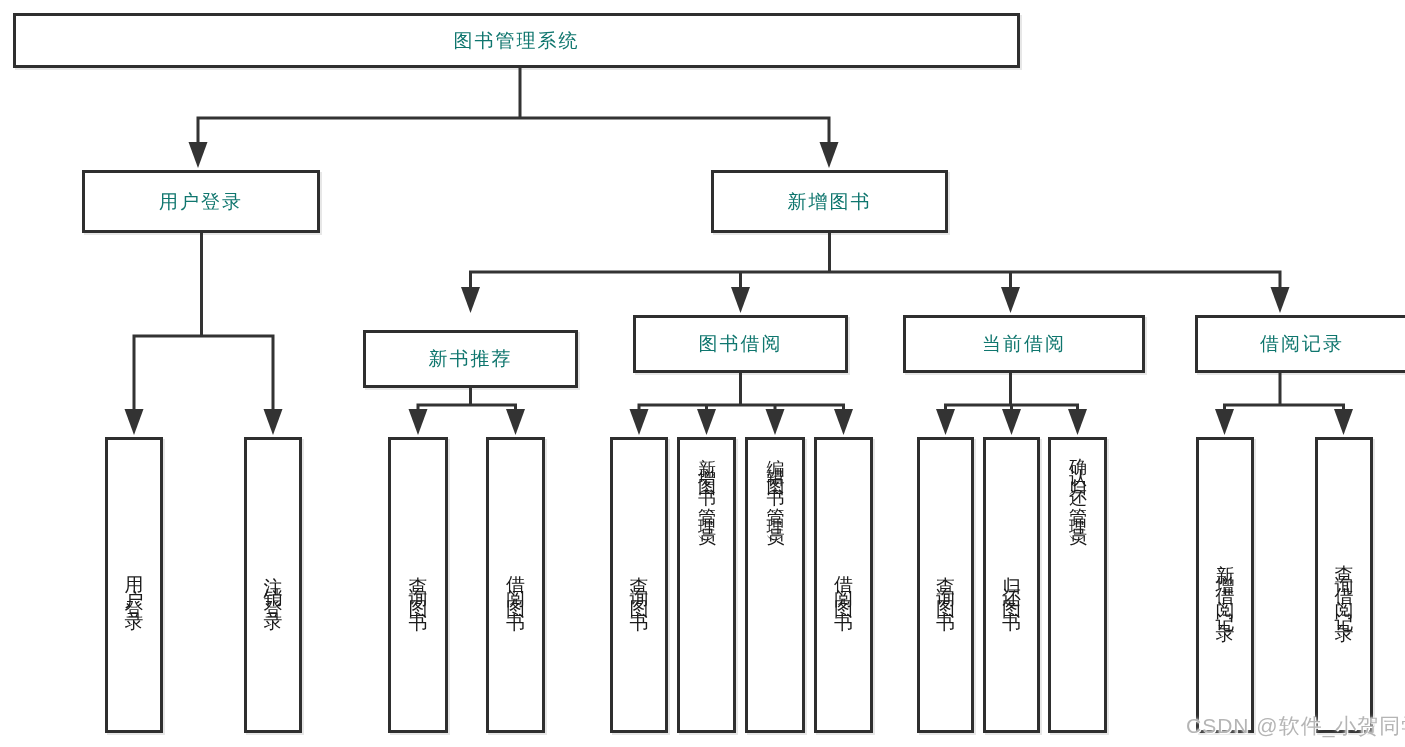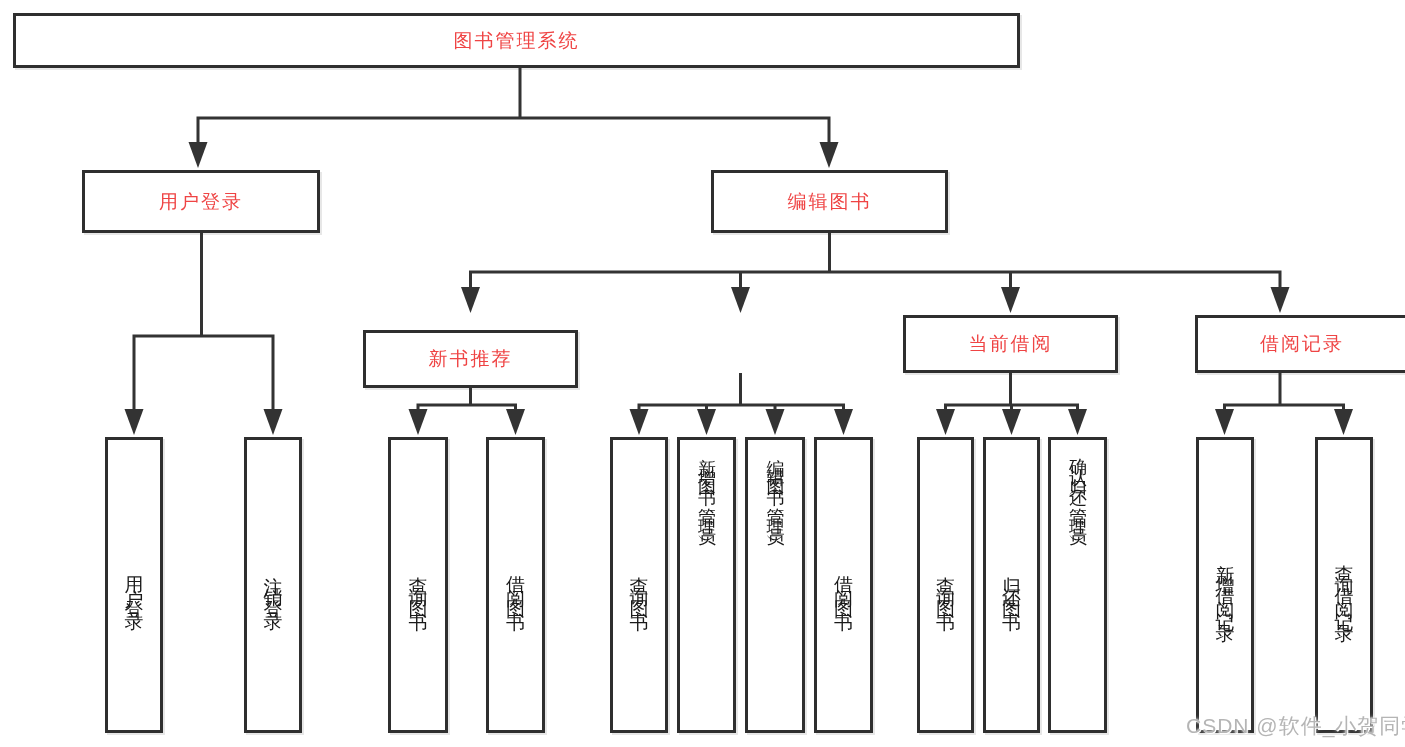--- a/index.html
+++ b/index.html
@@ -16,21 +16,21 @@
     box-sizing:border-box;
     border:3px solid #2f2f2f;
     background:#ffffff;
     display:flex;align-items:center;justify-content:center;
     box-shadow:2px 2px 0 rgba(60,60,60,0.12);
     z-index:2;
   }
   .hlabel{
     font-size:19px;
     letter-spacing:2px;
-    color:#ef4444;
+    color:#0f766e;
     white-space:nowrap;
   }
   .vbox{
     position:absolute;
     top:437px;height:296px;
     box-sizing:border-box;
     border:3px solid #2f2f2f;
     background:#ffffff;
     display:flex;align-items:center;justify-content:center;
     box-shadow:2px 2px 0 rgba(60,60,60,0.12);
@@ -104,27 +104,30 @@
   </svg>
 
   <div class="hbox" style="left:13px;top:13px;width:1007px;height:55px;">
     <span class="hlabel">图书管理系统</span>
   </div>
 
   <div class="hbox" style="left:82px;top:170px;width:238px;height:63px;">
     <span class="hlabel">用户登录</span>
   </div>
   <div class="hbox" style="left:711px;top:170px;width:237px;height:63px;">
-    <span class="hlabel">编辑图书</span>
+    <span class="hlabel">新增图书</span>
   </div>
 
   <div class="hbox" style="left:363px;top:315px;width:215px;height:58px;margin-top:15px;">
     <span class="hlabel">新书推荐</span>
   </div>
-  <div class="hbox" style="left:903px;top:315px;width:215px;height:58px;">
+  <div class="hbox" style="left:633px;top:315px;width:215px;height:58px;">
+    <span class="hlabel">图书借阅</span>
+  </div>
+  <div class="hbox" style="left:903px;top:315px;width:242px;height:58px;">
     <span class="hlabel">当前借阅</span>
   </div>
   <div class="hbox" style="left:1173px;top:315px;width:214px;height:58px;margin-left:22px;">
     <span class="hlabel">借阅记录</span>
   </div>
 
   <div class="vbox" style="left:105px;width:58px;">
     <span class="vtext">用户登录</span>
   </div>
   <div class="vbox" style="left:244px;width:58px;">

